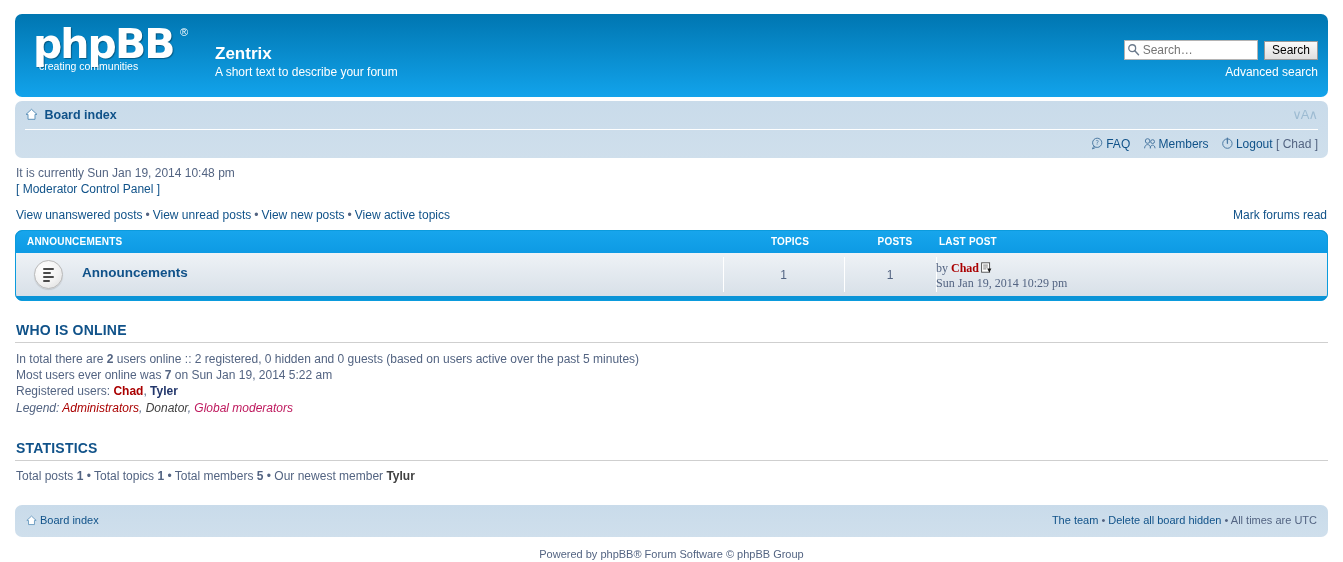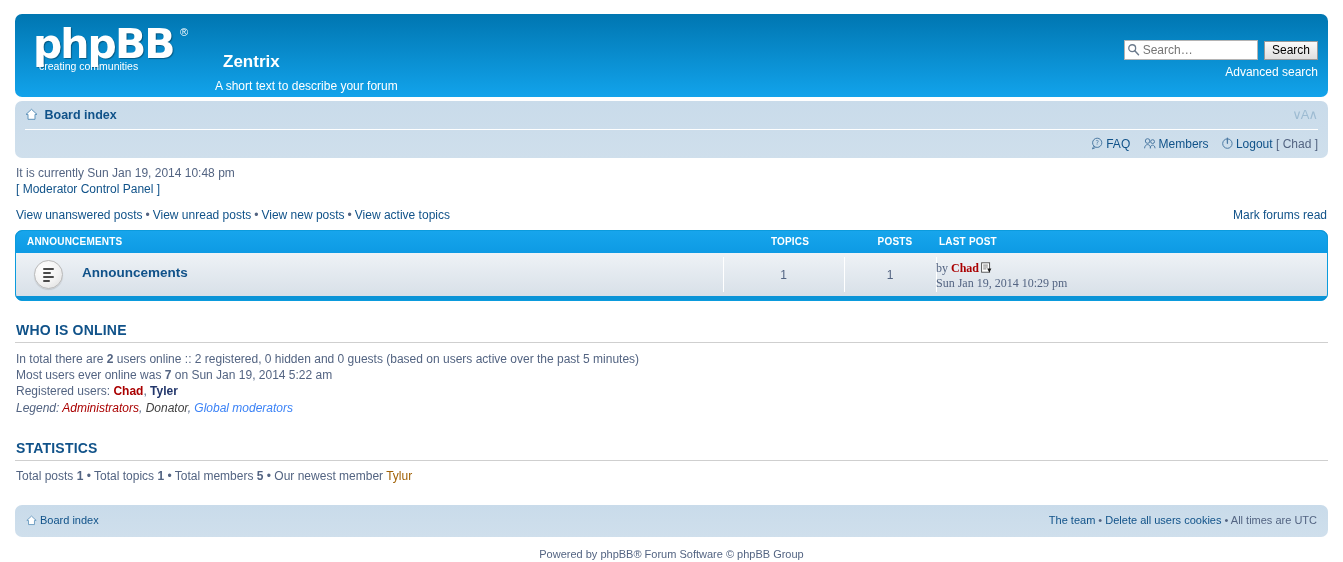--- a/index.html
+++ b/index.html
@@ -78,21 +78,21 @@
   }
   .sitename-block {
     margin-left: 22px;
     padding-top: 18px;
   }
   .sitename {
     font-size: 17px;
     font-weight: bold;
     color: #FFFFFF;
     line-height: 19px;
-    margin: 8px;
+    margin: 0;
   }
   .sitedesc {
     font-size: 12px;
     color: #FFFFFF;
     margin: 2px 0 0 0;
     line-height: 14px;
   }
   .search-box {
     position: absolute;
     right: 10px;
@@ -335,31 +335,31 @@
     color: #536482;
   }
   .online-body .bold { font-weight: bold; color: #536482; }
   .regusers { }
   .legend {
     font-style: italic;
     margin-top: 1px;
   }
   .lg-admin { color: #AA0000; font-style: italic; }
   .lg-donator { color: #404040; font-style: italic; }
-  .lg-gmod { color: #3b82f6; }
+  .lg-gmod { color: #be185d; }
   .user-tyler { color: #22366b; font-weight: bold; }
 
   .stats-block { margin-top: 24px; }
   .stats-body {
     padding: 8px 1px 0 1px;
     font-size: 12px;
     color: #536482;
   }
   .stats-body b { color: #536482; }
-  .stats-body a { font-weight: normal; color: #a16207; }
+  .stats-body a { font-weight: bold; color: #404040; }
 
   
   .footerbar {
     background: #cadceb;
     background: linear-gradient(to bottom,#c9dbea 0%,#cfdfec 100%);
     border-radius: 7px;
     margin-top: 22px;
     height: 32px;
     position: relative;
     padding: 0 10px;
@@ -517,21 +517,21 @@
     <h3 class="sectionhead">STATISTICS</h3>
     <div class="stats-body"><span>Total posts </span><b>1</b><span> • </span><span>Total topics </span><b>1</b><span> • </span><span>Total members </span><b>5</b><span> • </span><span>Our newest member </span><a href="#">Tylur</a></div>
   </div>
 
   <div class="footerbar">
     <span class="footer-left">
       <svg class="home-icon" width="11" height="11" viewBox="0 0 13 13">
         <path d="M6.5 1.3 L12 6.4 L10 6.4 L10 11.3 L3 11.3 L3 6.4 L1 6.4 Z" fill="#ffffff" stroke="#5f93bb" stroke-width="1" stroke-linejoin="round"></path>
       </svg><a href="#">Board index</a>
     </span>
-    <span class="footer-right"><a href="#">The team</a><span> • </span><a href="#">Delete all users cookies</a><span> • </span><span>All times are UTC</span></span>
+    <span class="footer-right"><a href="#">The team</a><span> • </span><a href="#">Delete all board hidden</a><span> • </span><span>All times are UTC</span></span>
   </div>
 
   <div class="copyright">
     <span>Powered by phpBB® Forum Software © phpBB Group</span>
     
   </div>
 
 </div>
 
 </body></html>

